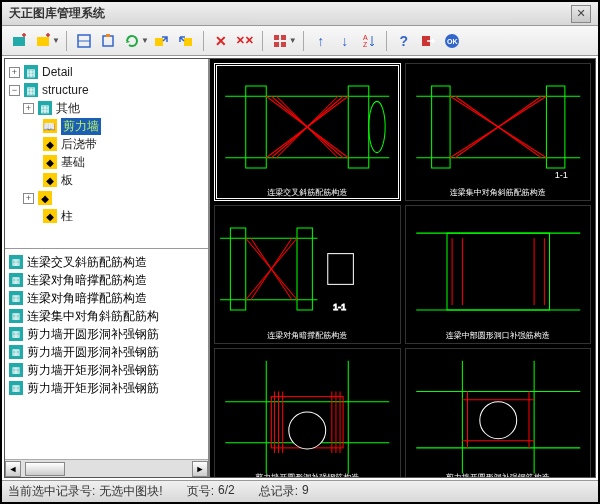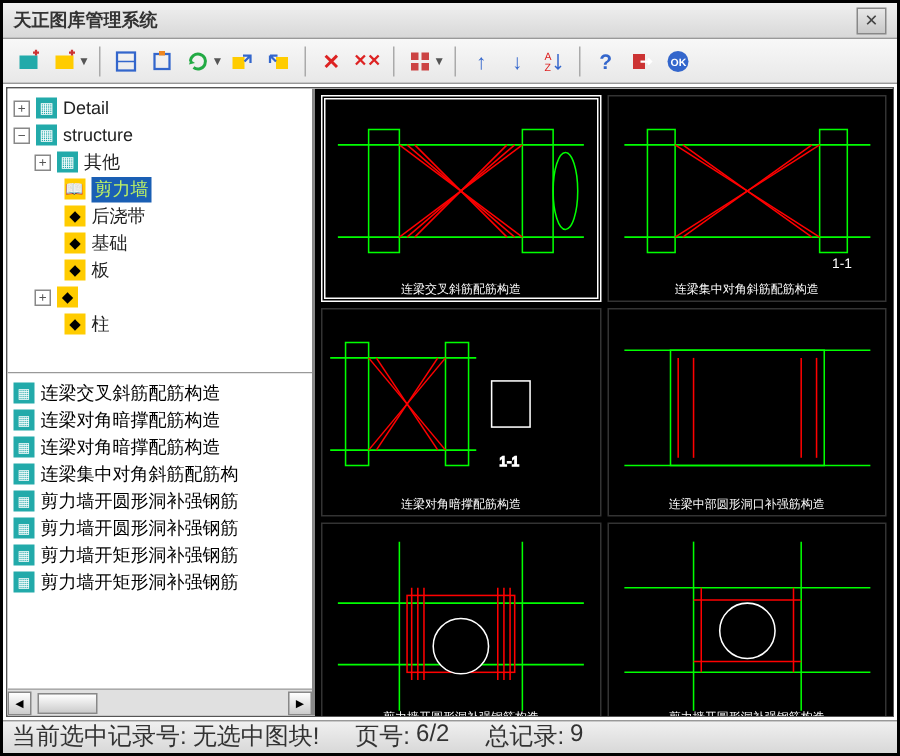--- a/index.html
+++ b/index.html
@@ -27,21 +27,21 @@
 .list-row { display: flex; align-items: center; height: 18px; white-space: nowrap; }
 .list-icon { width: 14px; height: 14px; background: #2aa; color: #fff; margin-right: 4px; font-size: 9px; display: inline-flex; align-items: center; justify-content: center; }
 .left-scroll { height: 18px; background: #e0e0e0; border-top: 1px solid #aaa; display: flex; align-items: center; position: relative; }
 .scroll-btn { width: 16px; height: 16px; background: linear-gradient(#fff,#ccc); border: 1px solid #888; font-size: 9px; display: flex; align-items: center; justify-content: center; }
 .scroll-thumb { width: 40px; height: 14px; background: linear-gradient(#fff,#ccc); border: 1px solid #888; margin-left: 4px; }
 .preview-area { flex: 1; background: #000; overflow: auto; display: grid; grid-template-columns: 1fr 1fr; grid-template-rows: 1fr 1fr 1fr; gap: 4px; padding: 4px; }
 .thumb { background: #000; border: 1px solid #333; position: relative; text-align: right; }
 .thumb.sel { border: 1px solid #fff; outline: 1px solid #fff; outline-offset: -3px; }
 .thumb svg { width: 100%; height: 100%; }
 .thumb-label { position: absolute; bottom: 2px; left: 50%; transform: translateX(-50%); color: #fff; font-size: 8px; white-space: nowrap; }
-.statusbar { height: 22px; background: linear-gradient(to bottom, #f0f0f0, #d8d8d8); display: flex; align-items: center; padding: 0 6px; border-top: 1px solid #999; gap: 24px; font-size: 16px; color: #333; }
+.statusbar { height: 22px; background: linear-gradient(to bottom, #f0f0f0, #d8d8d8); display: flex; align-items: center; padding: 0 6px; border-top: 1px solid #999; gap: 24px; font-size: 12px; color: #333; }
 .status-cell { display: flex; gap: 4px; }
 </style>
 </head>
 <body>
 
 <div class="titlebar">
   <span class="titlebar-text">天正图库管理系统</span>
   <div class="close-btn">✕</div>
 </div>
 

